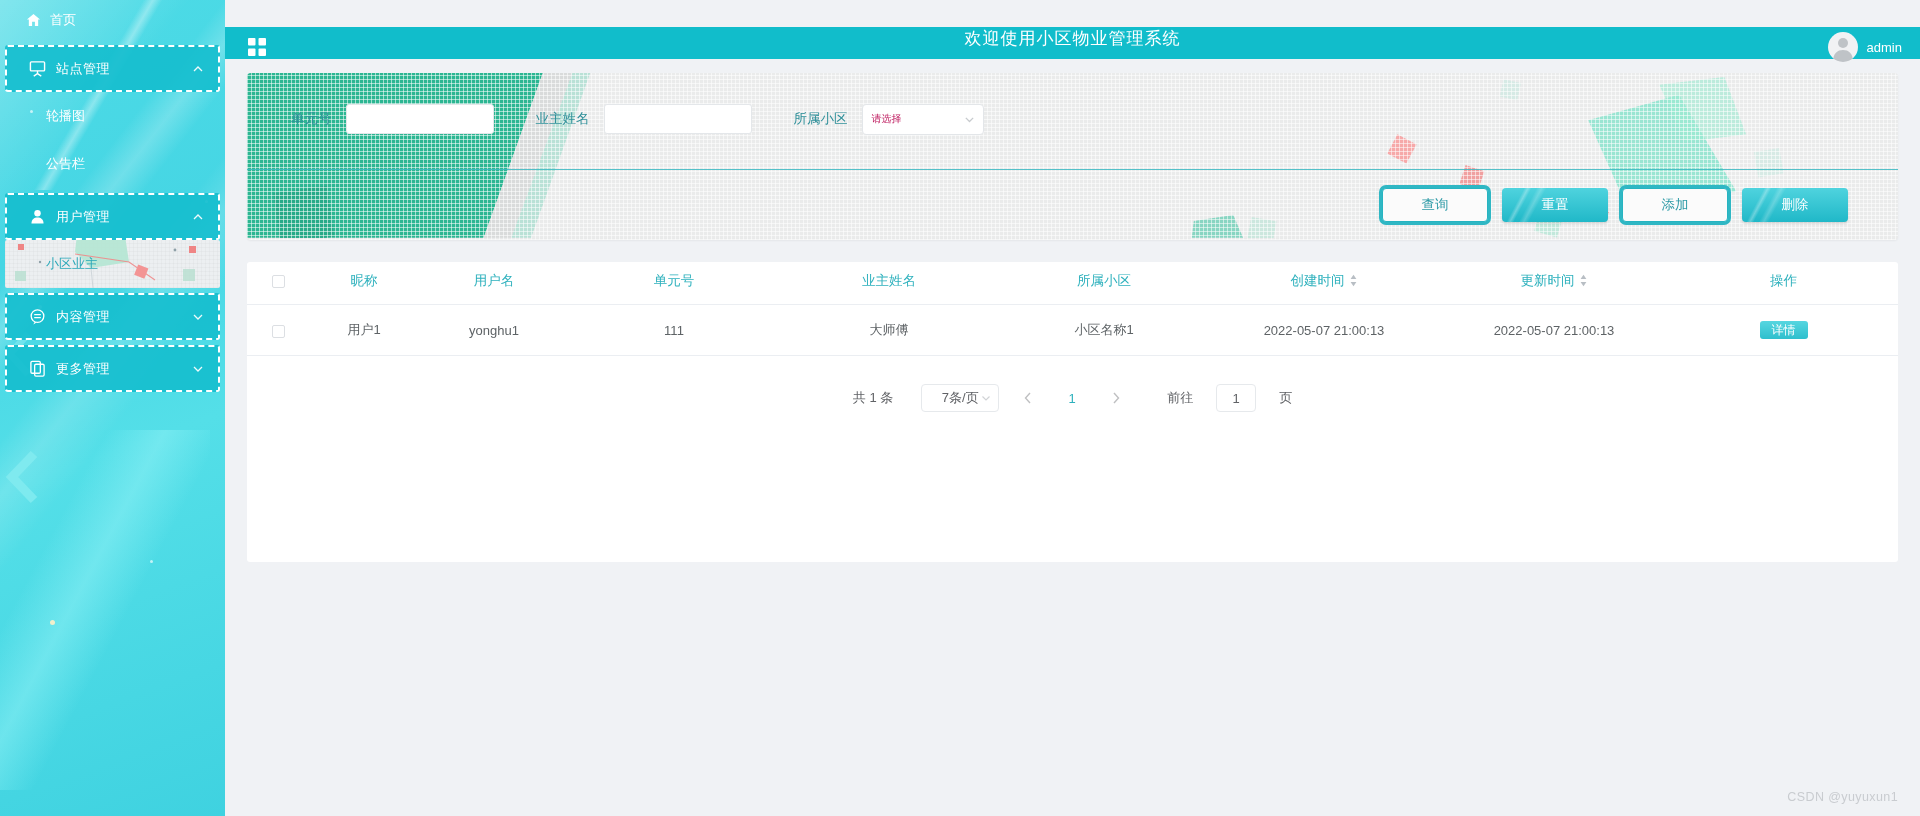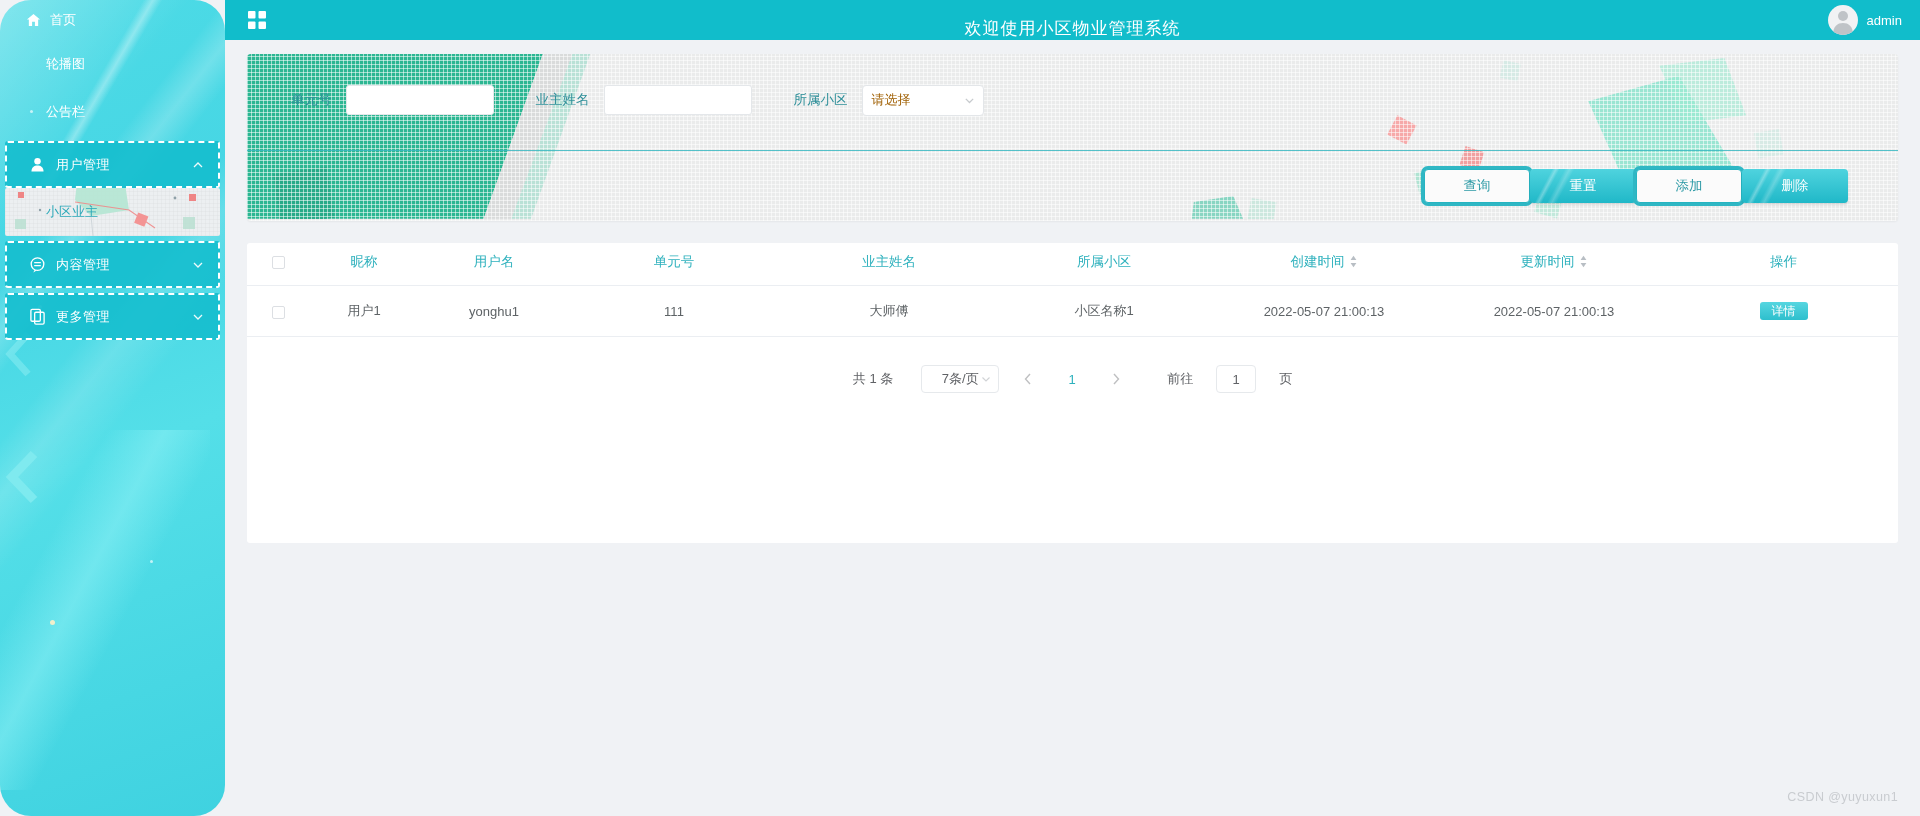--- a/index.html
+++ b/index.html
@@ -16,21 +16,20 @@
   
   .sidebar {
     position: relative;
     width: 225px; height: 816px; flex: 0 0 225px;
     background:
       linear-gradient(128deg, rgba(255,255,255,0.30) 0%, rgba(255,255,255,0) 22%),
       linear-gradient(128deg, rgba(255,255,255,0) 26%, rgba(255,255,255,0.22) 30%, rgba(255,255,255,0) 34%),
       linear-gradient(128deg, rgba(255,255,255,0) 40%, rgba(255,255,255,0.16) 45%, rgba(255,255,255,0) 52%),
       linear-gradient(160deg, #4ddbe6 0%, #46d6e4 30%, #54dfe8 55%, #3fd2e0 100%);
     overflow: hidden;
-    border-radius: 31px;
   }
   .sb-deco { position:absolute; pointer-events:none; }
   .sb-d1 { top:-60px; left:-40px; width:340px; height:250px;
     background: linear-gradient(120deg, rgba(255,255,255,0) 45%, rgba(255,255,255,0.35) 47%, rgba(255,255,255,0) 49%); }
   .sb-d2 { top:430px; left:-90px; width:300px; height:360px;
     background: linear-gradient(118deg, rgba(110,230,235,0.0) 40%, rgba(140,240,245,0.55) 52%, rgba(110,230,235,0) 64%); }
   .sb-chev { position:absolute; left:4px; top:450px; width:40px; height:54px; pointer-events:none; }
   .sb-chev2 { position:absolute; left:2px; top:330px; width:34px; height:48px; pointer-events:none; }
   .sb-dot { position:absolute; border-radius:50%; background:rgba(255,255,255,.65); }
 
@@ -75,24 +74,25 @@
       repeating-linear-gradient(90deg, rgba(0,0,0,0.022) 0 1px, rgba(0,0,0,0) 1px 4px);
     overflow:hidden;
   }
   .sb-sub.active .maplayer { position:absolute; inset:0; pointer-events:none; }
   .sb-sub.active .sub-label { position:relative; z-index:2; }
 
   
   .main { position:relative; flex:1 1 auto; height:816px; background:#f0f2f5; }
 
   .topbar {
-    height: 40px; width:100%;
+    height: 32px; width:100%;
     background:#11bdcb;
-    display:flex; align-items:flex-end;
+    display:flex; align-items:flex-start;
     position:relative;
+    margin-top:27px;
   }
   .topbar .menu-toggle { width:40px; height:40px; display:flex; align-items:center; justify-content:center; margin-left: 12px;}
   .topbar .grid-ico { width:20px; height:20px; display:block; }
   .topbar .title {
     position:absolute; left:0; right:0; text-align:center;
     color:#ffffff; font-size:17px; letter-spacing:1px; pointer-events:none;
   }
   .topbar .userbox {
     position:absolute; right:18px; top:0; height:40px;
     display:flex; align-items:center; gap:9px;
@@ -138,30 +138,30 @@
   }
   .fld-input::placeholder { color:#bfc4c9; }
   .fld.unit { margin-right: 42px; }
   .fld.owner { margin-right: 42px; }
   .fld-select {
     position:relative;
     width: 122px; height: 31px;
     background:#fff; border:1px solid #e3e6e9; border-radius:4px;
     display:flex; align-items:center; padding:0 9px;
   }
-  .fld-select .ph { font-size:13px; color:#a16207; }
+  .fld-select .ph { font-size:10px; color:#be185d; }
   .fld-select .chev { position:absolute; right:8px; width:11px; height:11px; opacity:.55; }
 
   .sc-divider {
     position:absolute; z-index:4; left:0; right:0; top:96px;
     height:1px; background:#3ab8c2; opacity:.85;
   }
   .btn-row {
     position:absolute; z-index:4; right: 50px; top: 115px;
-    display:flex; 
+    display:flex; gap: 14px;
   }
   .btn {
     width:106px; height:34px; border-radius:4px;
     display:flex; align-items:center; justify-content:center;
     font-size:13.5px; cursor:pointer; user-select:none;
   }
   .btn.ghost {
     background:#fbfbfb; color:#2d9aa6;
     border:1px solid #26b4c1;
     box-shadow: 0 0 0 3px #2fb7c4, 0 2px 2px rgba(0,0,0,.12);
@@ -259,20 +259,31 @@
 
     <div class="sb-scroll">
 
       <div class="sb-home">
         <svg class="home-ico" viewBox="0 0 16 15">
           <path d="M8 1 L15 7 L13 7 L13 14 L9.5 14 L9.5 9.5 L6.5 9.5 L6.5 14 L3 14 L3 7 L1 7 Z" fill="#ffffff"></path>
         </svg>
         <span>首页</span>
       </div>
 
+      <div class="sb-group">
+        <svg class="g-ico" viewBox="0 0 18 18">
+          <rect x="1.5" y="2" width="15" height="9.5" rx="1" fill="none" stroke="#fff" stroke-width="1.5"></rect>
+          <path d="M9 11.5 L9 14.5" stroke="#fff" stroke-width="1.5"></path>
+          <path d="M5 17 L9 14.5 L13 17" fill="none" stroke="#fff" stroke-width="1.5"></path>
+        </svg>
+        <span class="g-label">站点管理</span>
+        <svg class="g-arrow" viewBox="0 0 12 12">
+          <path d="M2 8 L6 4 L10 8" fill="none" stroke="#fff" stroke-width="1.3"></path>
+        </svg>
+      </div>
       <div class="sb-sub">
         <span class="sub-label">轮播图</span>
       </div>
       <div class="sb-sub">
         <span class="sub-label">公告栏</span>
       </div>
 
       <div class="sb-group">
         <svg class="g-ico" viewBox="0 0 18 18">
           <circle cx="9" cy="5.5" r="3.4" fill="#fff"></circle>

